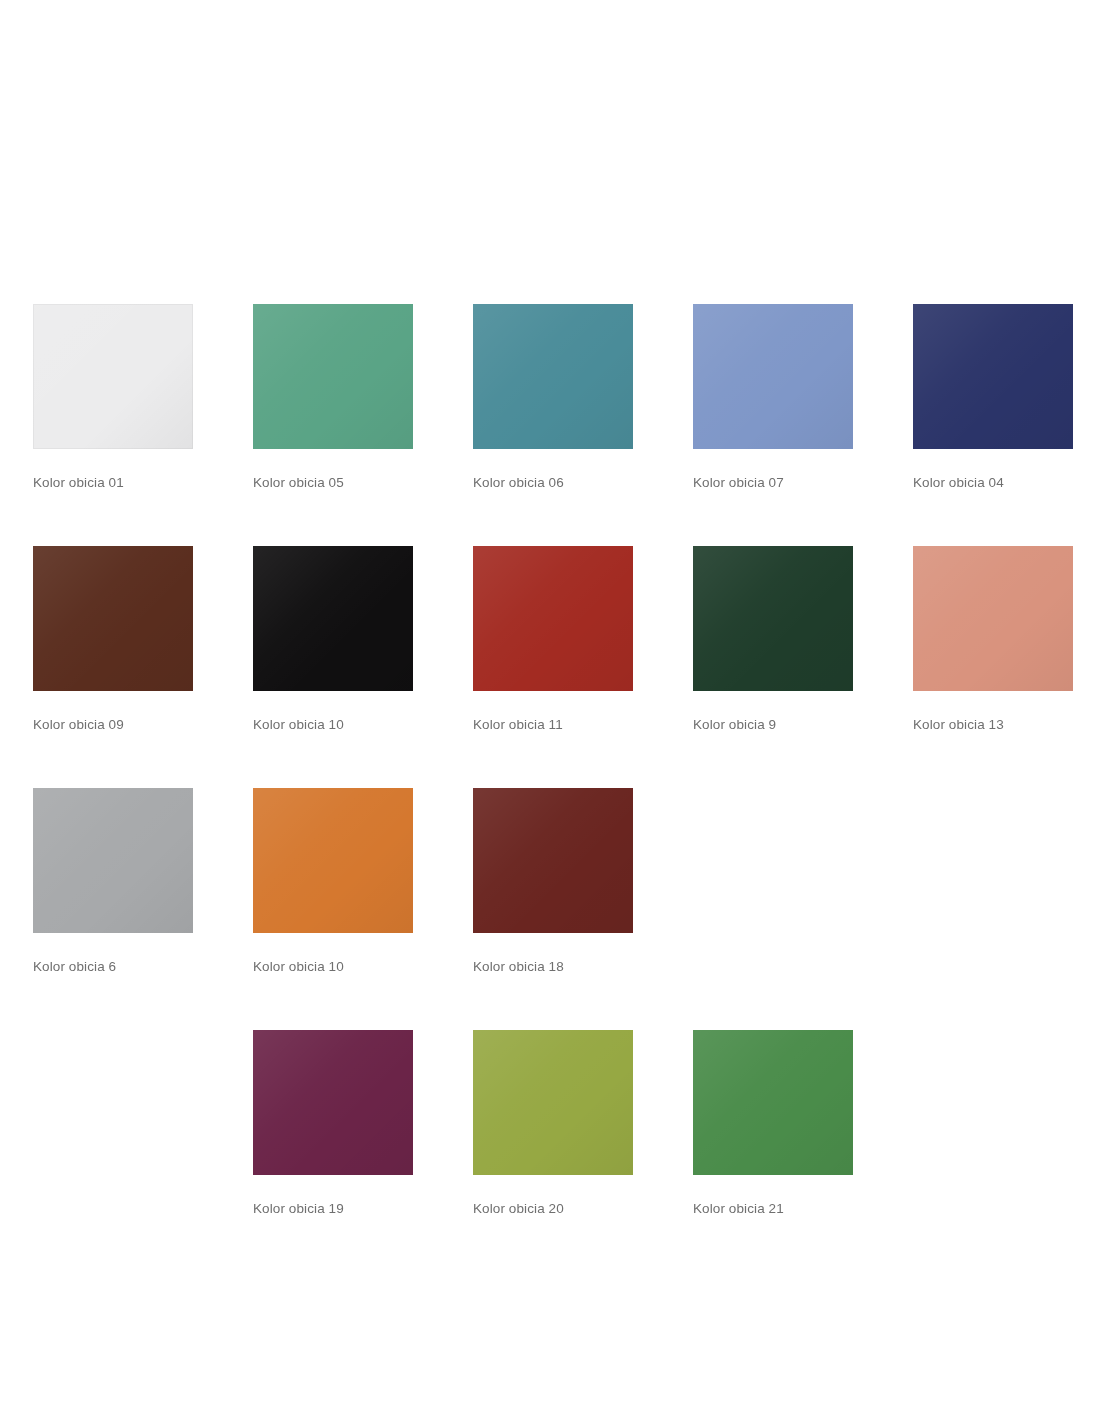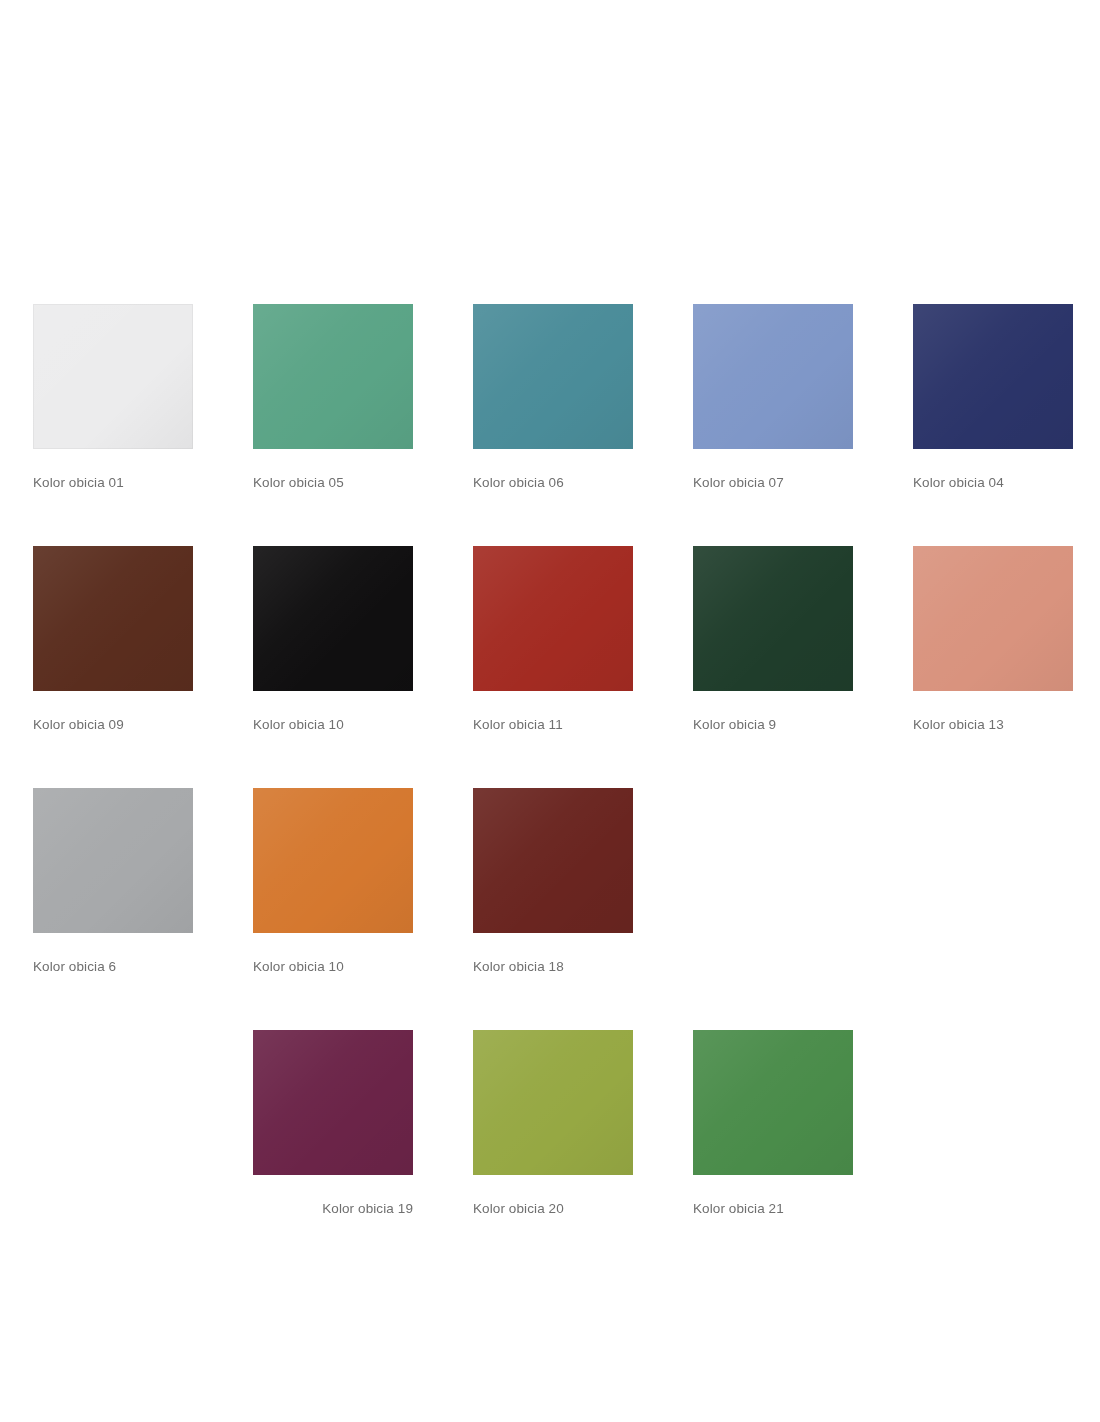--- a/index.html
+++ b/index.html
@@ -67,21 +67,20 @@
     margin-top: 26px;
     font-size: 13.5px;
     line-height: 16px;
     color: #6f6f6f;
     letter-spacing: 0.1px;
     white-space: nowrap;
   }
 
   .offset-start {
     grid-column-start: 2;
-    text-align: right;
   }
 </style>
 </head>
 <body>
 
 <div id="swatch-page">
   <div id="swatch-grid">
       <div class="swatch-cell">
         <div class="swatch-chip is-pale" style="background-color: rgb(236, 236, 237);"></div>
         <span class="swatch-label">Kolor obicia 01</span>

